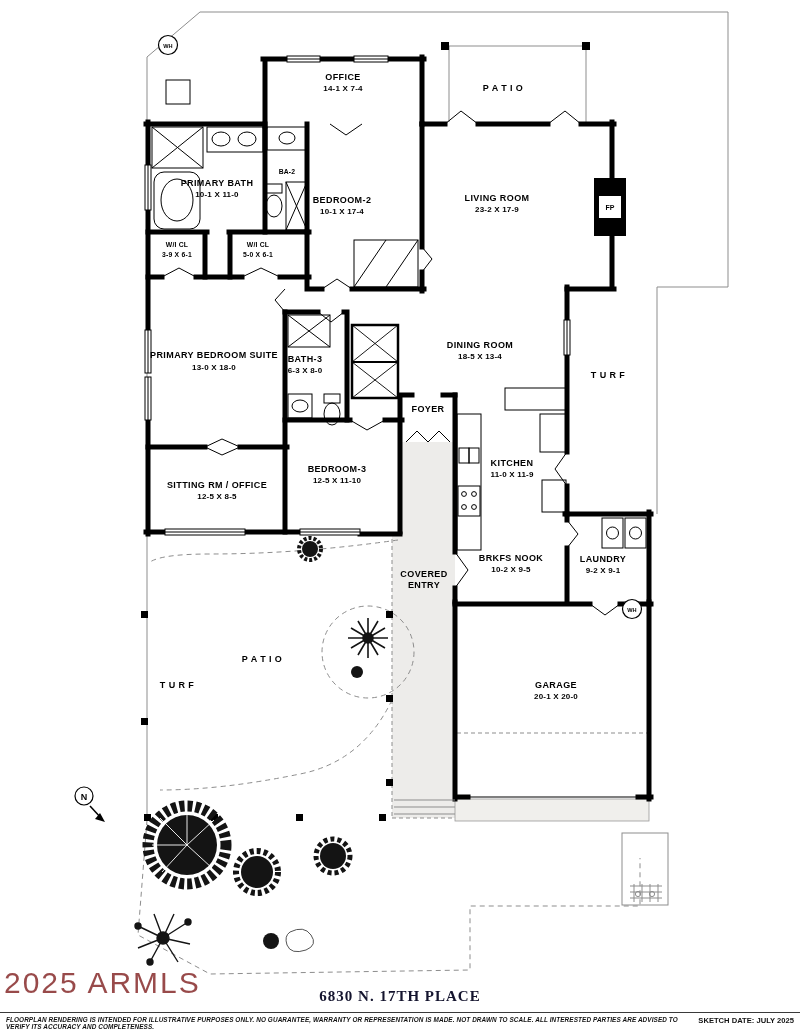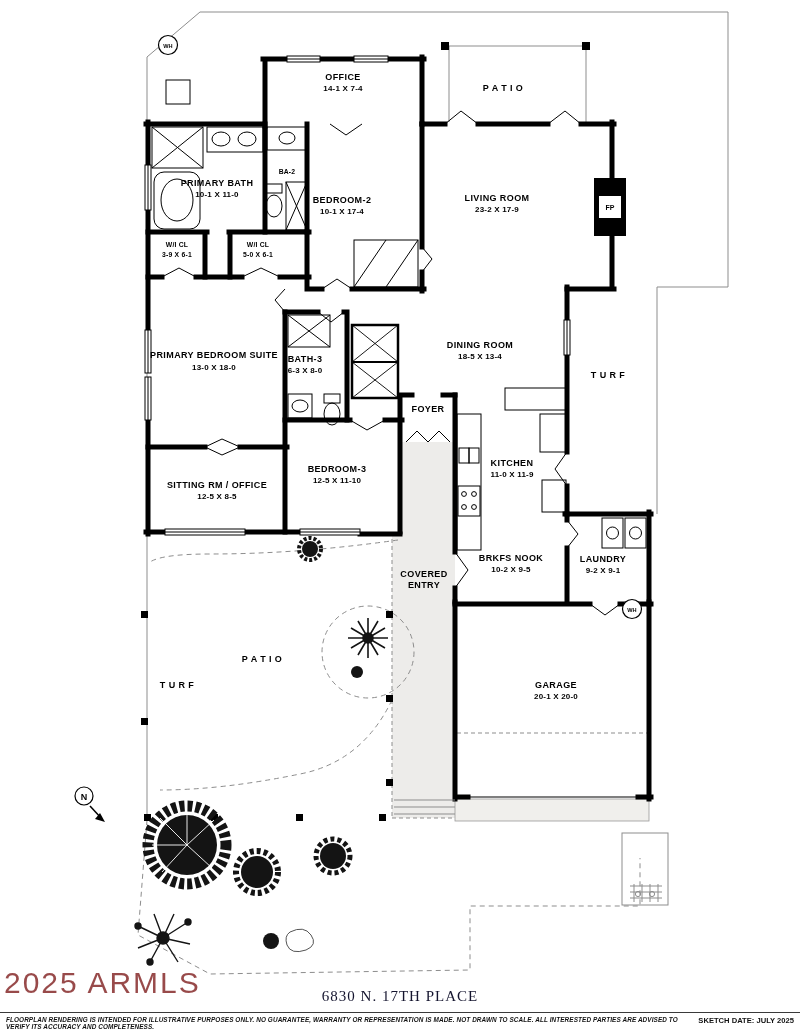--- a/index.html
+++ b/index.html
@@ -8,21 +8,21 @@
   .watermark{position:absolute;left:4px;top:966px;font-size:30px;letter-spacing:2px;
              color:#7f1d1d;opacity:.8;z-index:0;font-family:"Liberation Sans",sans-serif;}
   svg.plan{position:absolute;left:0;top:0;z-index:1;}
   svg text{font-family:"Liberation Sans",sans-serif;fill:#000;}
   .rn{font-size:9px;font-weight:bold;letter-spacing:.4px;text-anchor:middle;}
   .rd{font-size:8px;font-weight:bold;letter-spacing:.2px;text-anchor:middle;}
   .rs{font-size:6.8px;font-weight:bold;letter-spacing:.2px;text-anchor:middle;}
   .tiny{font-size:5.6px;font-weight:bold;text-anchor:middle;}
   .fp{font-size:7px;font-weight:bold;text-anchor:middle;}
   .title-line{position:absolute;left:0;top:988px;width:100%;text-align:center;z-index:2;
-              font-family:"Liberation Serif",serif;font-weight:normal;font-size:15px;
+              font-family:"Liberation Serif",serif;font-weight:bold;font-size:15px;
               letter-spacing:1px;color:#14142e;}
   .footer{position:absolute;left:0;top:1012px;width:800px;height:40px;z-index:2;
           border-top:1px solid #3a3a3a;box-sizing:border-box;
           display:flex;justify-content:space-between;align-items:flex-start;padding:3px 6px 0 6px;}
   .disclaimer{font-size:6.4px;font-style:italic;font-weight:bold;color:#111;letter-spacing:.1px;}
   .sketch-date{font-size:7.6px;font-weight:bold;color:#111;white-space:nowrap;margin-left:8px;}
 </style>
 </head>
 <body>
 

